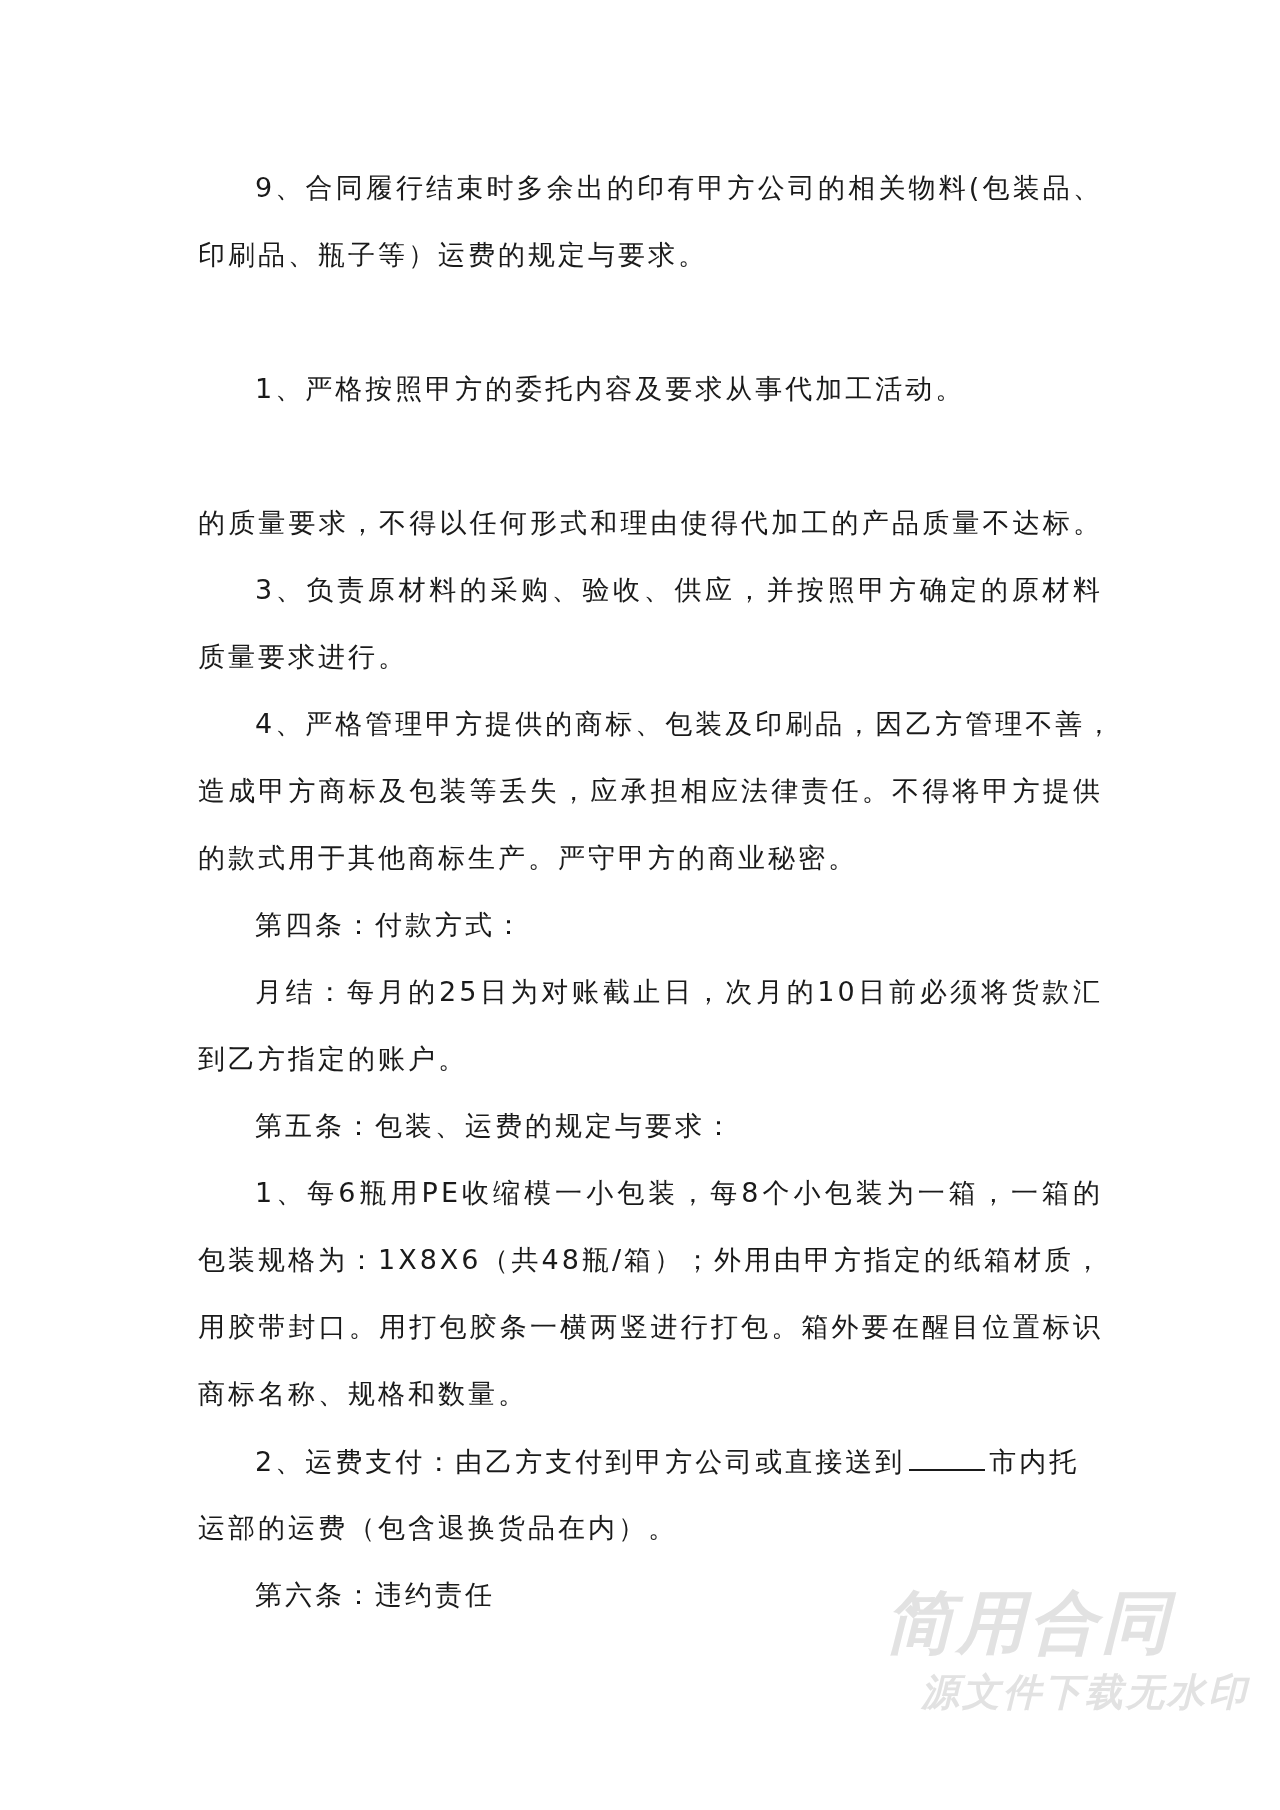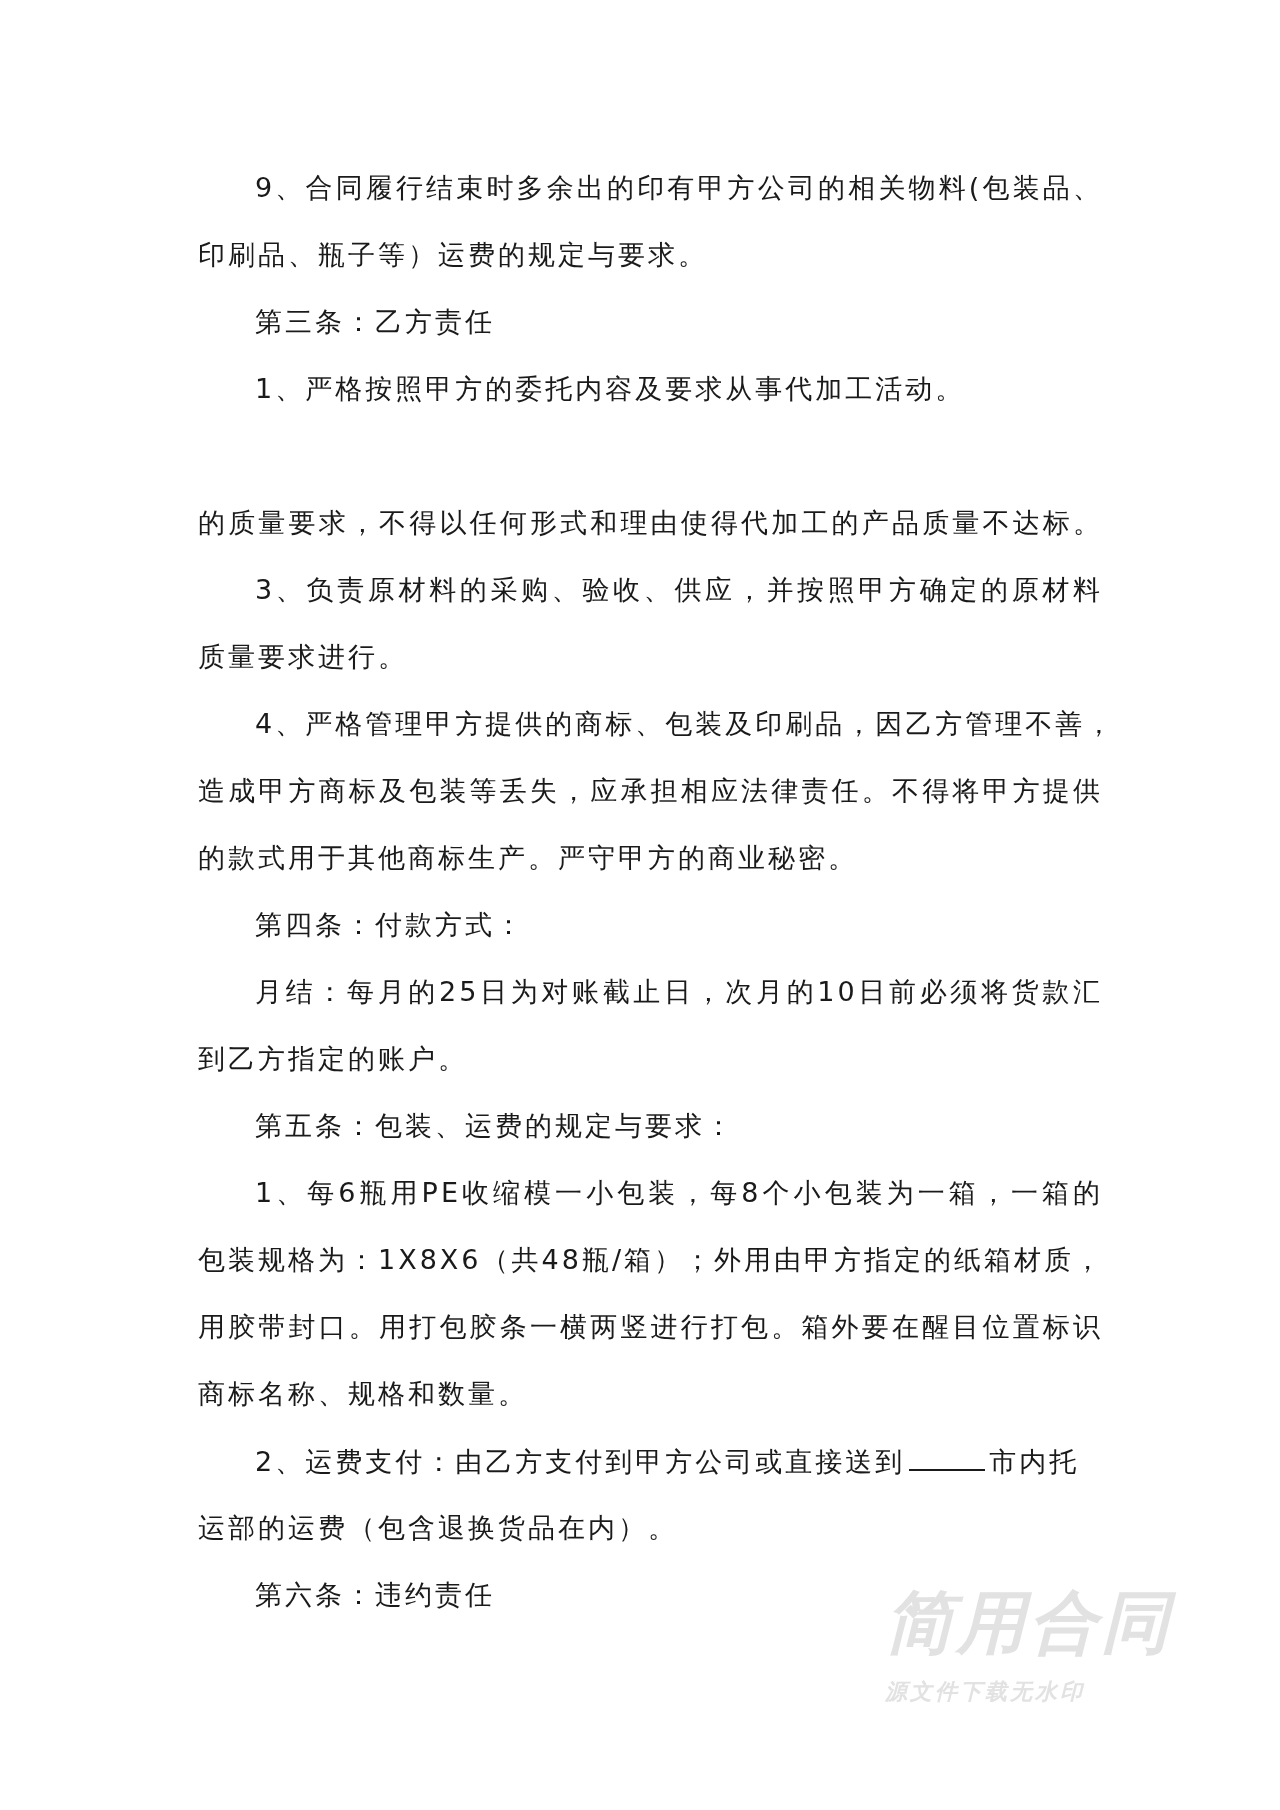--- a/index.html
+++ b/index.html
@@ -61,35 +61,35 @@
       font-style: italic;
       user-select: none;
     }
     .wm-title {
       font-size: 68px;
       line-height: 70px;
       letter-spacing: 4px;
       white-space: nowrap;
     }
     .wm-sub {
-      font-size: 22px;
+      font-size: 38px;
       line-height: 36px;
       letter-spacing: 3px;
       margin-top: 16px;
       white-space: nowrap;
+      margin-left: 36px;
     }
   </style>
 </head>
 <body>
 
 <div class="page">
 
   <div class="line indent" style="top:168px">9、合同履行结束时多余出的印有甲方公司的相关物料(包装品、</div>
   <div class="line last" style="top:235px">印刷品、瓶子等）运费的规定与要求。</div>
-  <div class="line indent last" style="top:302px">第三条：乙方责任</div>
   <div class="line indent last" style="top:369px">1、严格按照甲方的委托内容及要求从事代加工活动。</div>
   <div class="line" style="top:503px">的质量要求，不得以任何形式和理由使得代加工的产品质量不达标。</div>
   <div class="line indent" style="top:570px">3、负责原材料的采购、验收、供应，并按照甲方确定的原材料</div>
   <div class="line last" style="top:637px">质量要求进行。</div>
   <div class="line indent" style="top:704px">4、严格管理甲方提供的商标、包装及印刷品，因乙方管理不善，</div>
   <div class="line" style="top:771px">造成甲方商标及包装等丢失，应承担相应法律责任。不得将甲方提供</div>
   <div class="line last" style="top:838px">的款式用于其他商标生产。严守甲方的商业秘密。</div>
   <div class="line indent last" style="top:905px">第四条：付款方式：</div>
   <div class="line indent" style="top:972px">月结：每月的25日为对账截止日，次月的10日前必须将货款汇</div>
   <div class="line indent last" style="top:1106px">第五条：包装、运费的规定与要求：</div>

